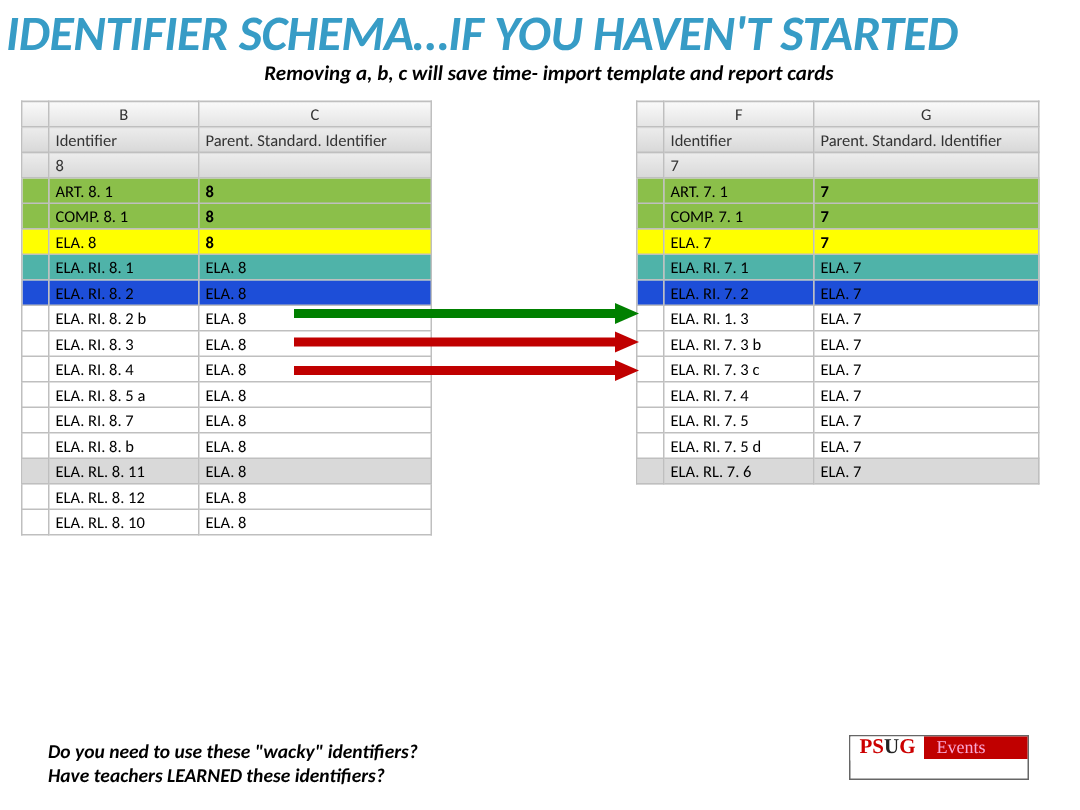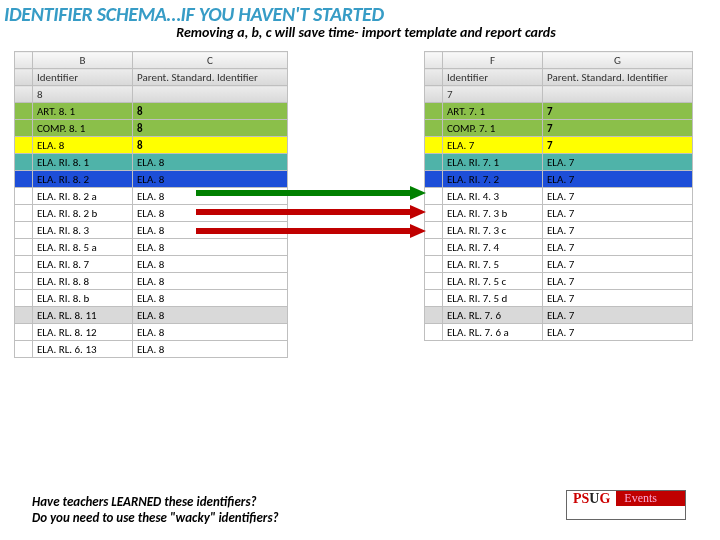--- a/index.html
+++ b/index.html
@@ -6,21 +6,21 @@
   body {
     margin: 0;
     width: 720px;
     height: 540px;
     font-family: Calibri, Arial, sans-serif;
     background: #fff;
     position: relative;
     overflow: hidden;
   }
   .title {
-    font-size: 20px;
+    font-size: 33px;
     font-weight: 700;
     font-style: italic;
     color: #379cc6;
     padding: 2px 4px 0 4px;
     letter-spacing: -0.3px;
   }
   .subtitle {
     font-size: 14px;
     font-weight: 700;
     font-style: italic;
@@ -182,66 +182,61 @@
           <td>ELA. RI. 8. 1</td>
           <td>ELA. 8</td>
         </tr>
         <tr class="teal2">
           <td></td>
           <td>ELA. RI. 8. 2</td>
           <td>ELA. 8</td>
         </tr>
         <tr>
           <td></td>
-          <td>ELA. RI. 8. 2 a</td>
-          <td>ELA. 8</td>
-        </tr>
-        <tr>
-          <td></td>
           <td>ELA. RI. 8. 2 b</td>
           <td>ELA. 8</td>
         </tr>
         <tr>
           <td></td>
           <td>ELA. RI. 8. 3</td>
           <td>ELA. 8</td>
         </tr>
         <tr>
           <td></td>
+          <td>ELA. RI. 8. 4</td>
+          <td>ELA. 8</td>
+        </tr>
+        <tr>
+          <td></td>
           <td>ELA. RI. 8. 5 a</td>
           <td>ELA. 8</td>
         </tr>
         <tr>
           <td></td>
           <td>ELA. RI. 8. 7</td>
           <td>ELA. 8</td>
         </tr>
         <tr>
           <td></td>
-          <td>ELA. RI. 8. 8</td>
-          <td>ELA. 8</td>
-        </tr>
-        <tr>
-          <td></td>
           <td>ELA. RI. 8. b</td>
           <td>ELA. 8</td>
         </tr>
         <tr class="grey">
           <td></td>
           <td>ELA. RL. 8. 11</td>
           <td>ELA. 8</td>
         </tr>
         <tr>
           <td></td>
           <td>ELA. RL. 8. 12</td>
           <td>ELA. 8</td>
         </tr>
         <tr>
           <td></td>
-          <td>ELA. RL. 6. 13</td>
+          <td>ELA. RL. 8. 10</td>
           <td>ELA. 8</td>
         </tr>
       </tbody>
   </table>
 
   <table class="sheet" id="right-table">
     <tbody>
         <tr>
       <th class="col-narrow"></th>
       <th class="col-b">F</th>
@@ -279,21 +274,21 @@
           <td>ELA. RI. 7. 1</td>
           <td>ELA. 7</td>
         </tr>
         <tr class="teal2">
           <td></td>
           <td>ELA. RI. 7. 2</td>
           <td>ELA. 7</td>
         </tr>
         <tr>
           <td></td>
-          <td>ELA. RI. 4. 3</td>
+          <td>ELA. RI. 1. 3</td>
           <td>ELA. 7</td>
         </tr>
         <tr>
           <td></td>
           <td>ELA. RI. 7. 3 b</td>
           <td>ELA. 7</td>
         </tr>
         <tr>
           <td></td>
           <td>ELA. RI. 7. 3 c</td>
@@ -304,36 +299,26 @@
           <td>ELA. RI. 7. 4</td>
           <td>ELA. 7</td>
         </tr>
         <tr>
           <td></td>
           <td>ELA. RI. 7. 5</td>
           <td>ELA. 7</td>
         </tr>
         <tr>
           <td></td>
-          <td>ELA. RI. 7. 5 c</td>
-          <td>ELA. 7</td>
-        </tr>
-        <tr>
-          <td></td>
           <td>ELA. RI. 7. 5 d</td>
           <td>ELA. 7</td>
         </tr>
         <tr class="grey">
           <td></td>
           <td>ELA. RL. 7. 6</td>
-          <td>ELA. 7</td>
-        </tr>
-        <tr>
-          <td></td>
-          <td>ELA. RL. 7. 6 a</td>
           <td>ELA. 7</td>
         </tr>
       </tbody>
   </table>
 
   <div class="arrow green" style="top:135px">
       <div class="shaft"></div>
       <div class="head"></div>
     </div>
   <div class="arrow red" style="top:154px">
@@ -341,22 +326,22 @@
       <div class="head"></div>
     </div>
   <div class="arrow red" style="top:173px">
       <div class="shaft"></div>
       <div class="head"></div>
     </div>
 
 </div>
 
 <div class="footer-q">
+  <div>Do you need to use these "wacky" identifiers?</div>
   <div>Have teachers LEARNED these identifiers?</div>
-  <div>Do you need to use these "wacky" identifiers?</div>
 </div>
 
 <div class="logo">
   <div class="l1">
     <span>PS</span>
       <span class="u">U</span>
       <span>G</span>
   </div>
   <div class="l2">Events</div>
 </div>

